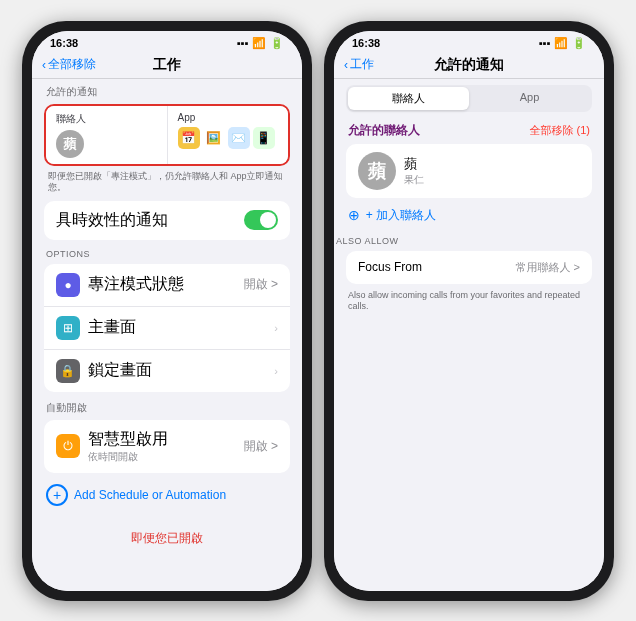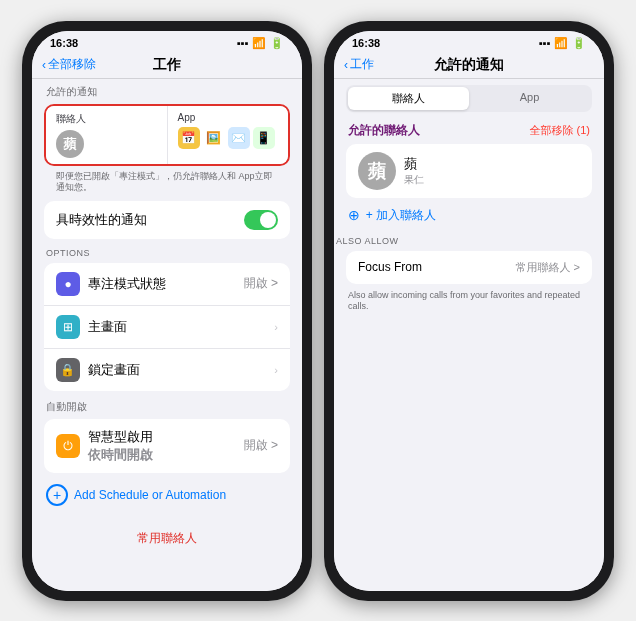--- a/index.html
+++ b/index.html
@@ -95,21 +95,21 @@
       display: flex;
       align-items: center;
       justify-content: space-between;
       padding: 9px 12px;
       border-bottom: 0.5px solid #e5e5ea;
       font-size: 12px;
     }
     .card-row:last-child { border-bottom: none; }
     .card-row-left { display: flex; align-items: center; gap: 8px; }
     .card-row-right { display: flex; align-items: center; gap: 4px; color: #8e8e93; }
-    .row-title { font-size: 13px; color: #000; text-align: center; }
+    .row-title { font-size: 16px; color: #000; text-align: center; }
     .row-value { font-size: 12px; color: #8e8e93; }
     .chevron { color: #c7c7cc; font-size: 11px; }
     
     .highlight-box {
       border: 2px solid #e0302a;
       border-radius: 10px;
       margin: 3px 12px;
       overflow: hidden;
     }
     .allowed-notif-card {
@@ -172,21 +172,21 @@
       top: 2px;
       right: 2px;
       width: 16px;
       height: 16px;
       background: #fff;
       border-radius: 50%;
     }
     .small-text {
       font-size: 9px;
       color: #6c6c70;
-      padding: 2px 24px 4px;
+      padding: 2px 16px 4px;
       line-height: 1.3;
     }
     .icon-circle {
       width: 24px;
       height: 24px;
       border-radius: 6px;
       display: flex;
       align-items: center;
       justify-content: center;
     }
@@ -401,34 +401,34 @@
           </div>
         </div>
 
         <div class="section-label">自動開啟</div>
         <div class="card">
           <div class="card-row">
             <div class="card-row-left">
               <div class="icon-circle" style="background:#ff9f0a; color:#fff; font-size:12px;">⏻</div>
               <div>
                 <div class="row-title">智慧型啟用</div>
-                <div style="font-size:13px; color:#8e8e93;font-weight:bold;">依時間開啟</div>
+                <div style="font-size:10px; color:#8e8e93;">依時間開啟</div>
               </div>
             </div>
             <span class="row-value">開啟 &gt;</span>
           </div>
         </div>
 
         <div class="add-schedule">
           <div class="add-schedule-icon">+</div>
           <span>Add Schedule or Automation</span>
         </div>
 
         <div style="padding: 10px 0 4px;">
-          <div class="delete-text">常用聯絡人</div>
+          <div class="delete-text">即便您已開啟</div>
         </div>
       </div>
     </div>
   </div>
 
   <div class="phone">
     <div class="phone-screen">
 
       <div class="status-bar">
         <span>16:38</span>

